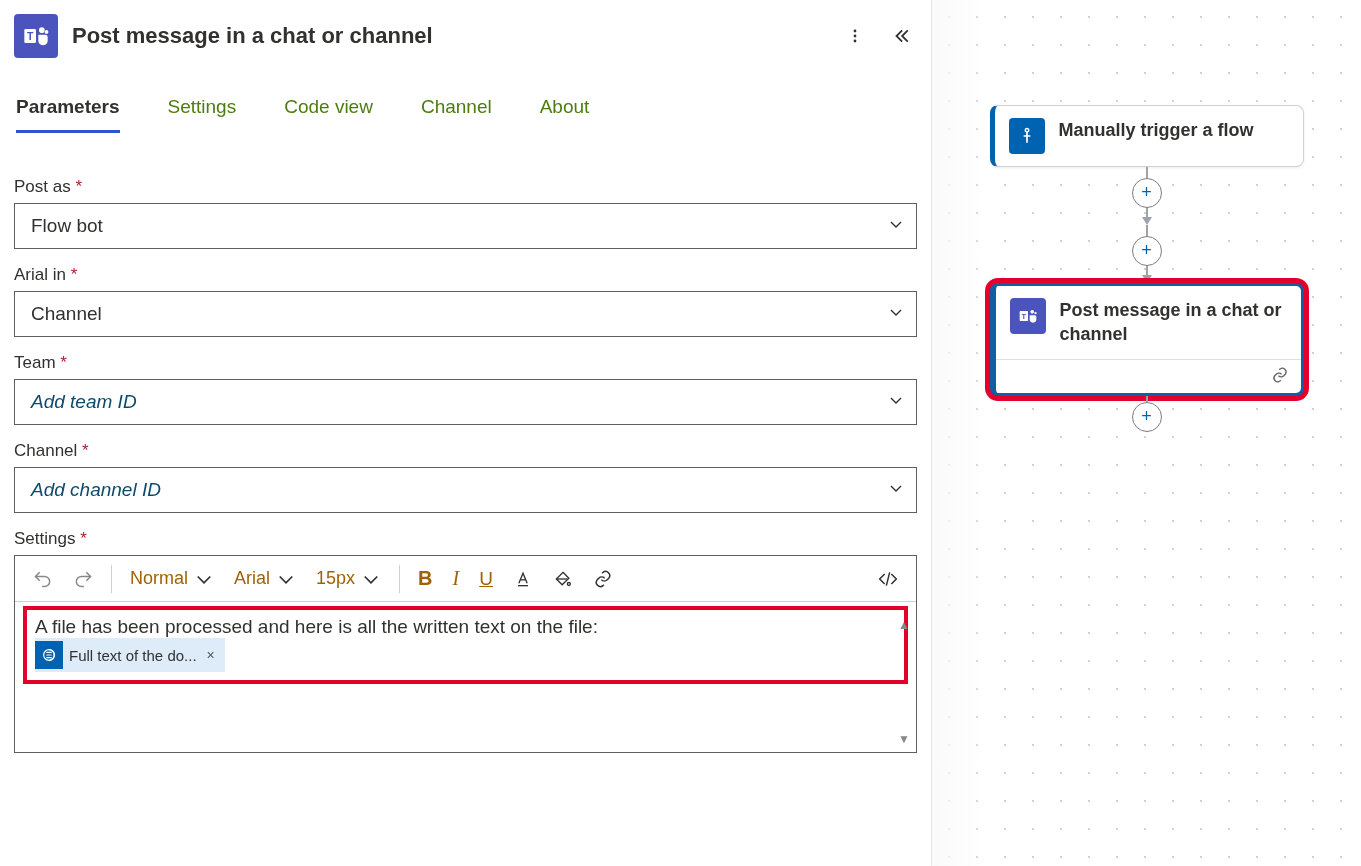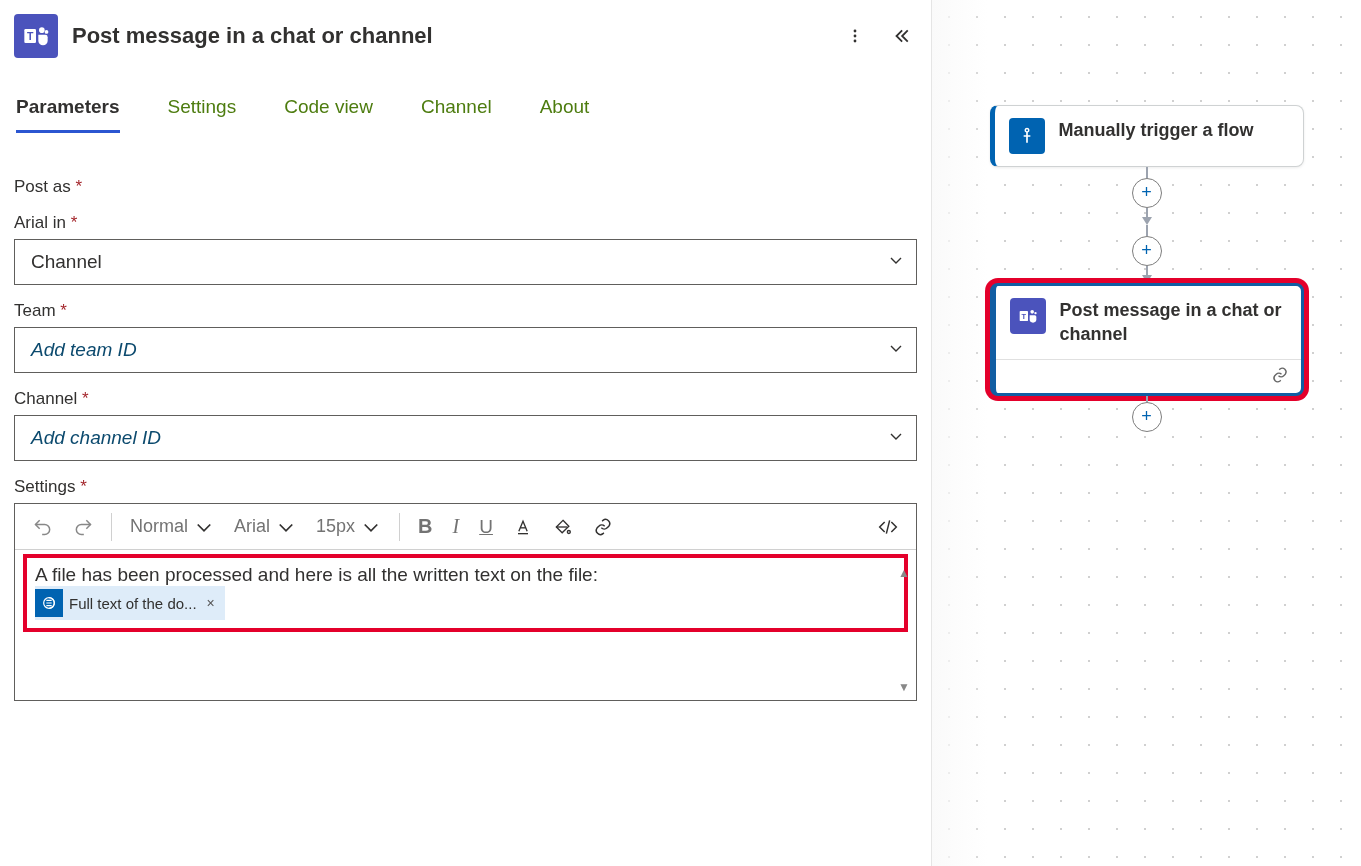--- a/index.html
+++ b/index.html
@@ -90,21 +90,21 @@
     height: 46px;
     padding: 0 10px;
     border-bottom: 1px solid #d0d0d0;
     gap: 4px;
   }
   .tool-btn {
     display: flex; align-items: center; justify-content: center;
     padding: 0 8px;
     height: 34px;
     font-size: 18px;
-    color: #737373;
+    color: #a16207;
     cursor: pointer;
     border-radius: 3px;
     gap: 6px;
   }
   .tool-div { width: 1px; height: 28px; background: #d0d0d0; margin: 0 6px; }
   .tool-btn svg { width: 20px; height: 20px; }
   .toolbar-spacer { flex: 1; }
   .editor-body {
     position: relative;
     min-height: 150px;
@@ -244,20 +244,28 @@
     <div class="tab-row">
       <div class="tab active">Parameters</div>
       <div class="tab">Settings</div>
       <div class="tab">Code view</div>
       <div class="tab">Channel</div>
       <div class="tab">About</div>
     </div>
 
     <div class="field-block">
       <div class="field-label"><span>Post as</span> <span class="req">*</span></div>
+      <div class="select-box">
+        <span>Flow bot</span>
+        <span class="chev">
+          <svg width="16" height="16" viewBox="0 0 16 16" fill="none" stroke="#323130" stroke-width="1.4">
+              <path d="M3 6l5 5 5-5"></path>
+            </svg>
+        </span>
+      </div>
     </div>
 
     <div class="field-block tight">
       <div class="field-label"><span>Arial in</span> <span class="req">*</span></div>
       <div class="select-box">
         <span>Channel</span>
         <span class="chev">
           <svg width="16" height="16" viewBox="0 0 16 16" fill="none" stroke="#323130" stroke-width="1.4">
               <path d="M3 6l5 5 5-5"></path>
             </svg>

